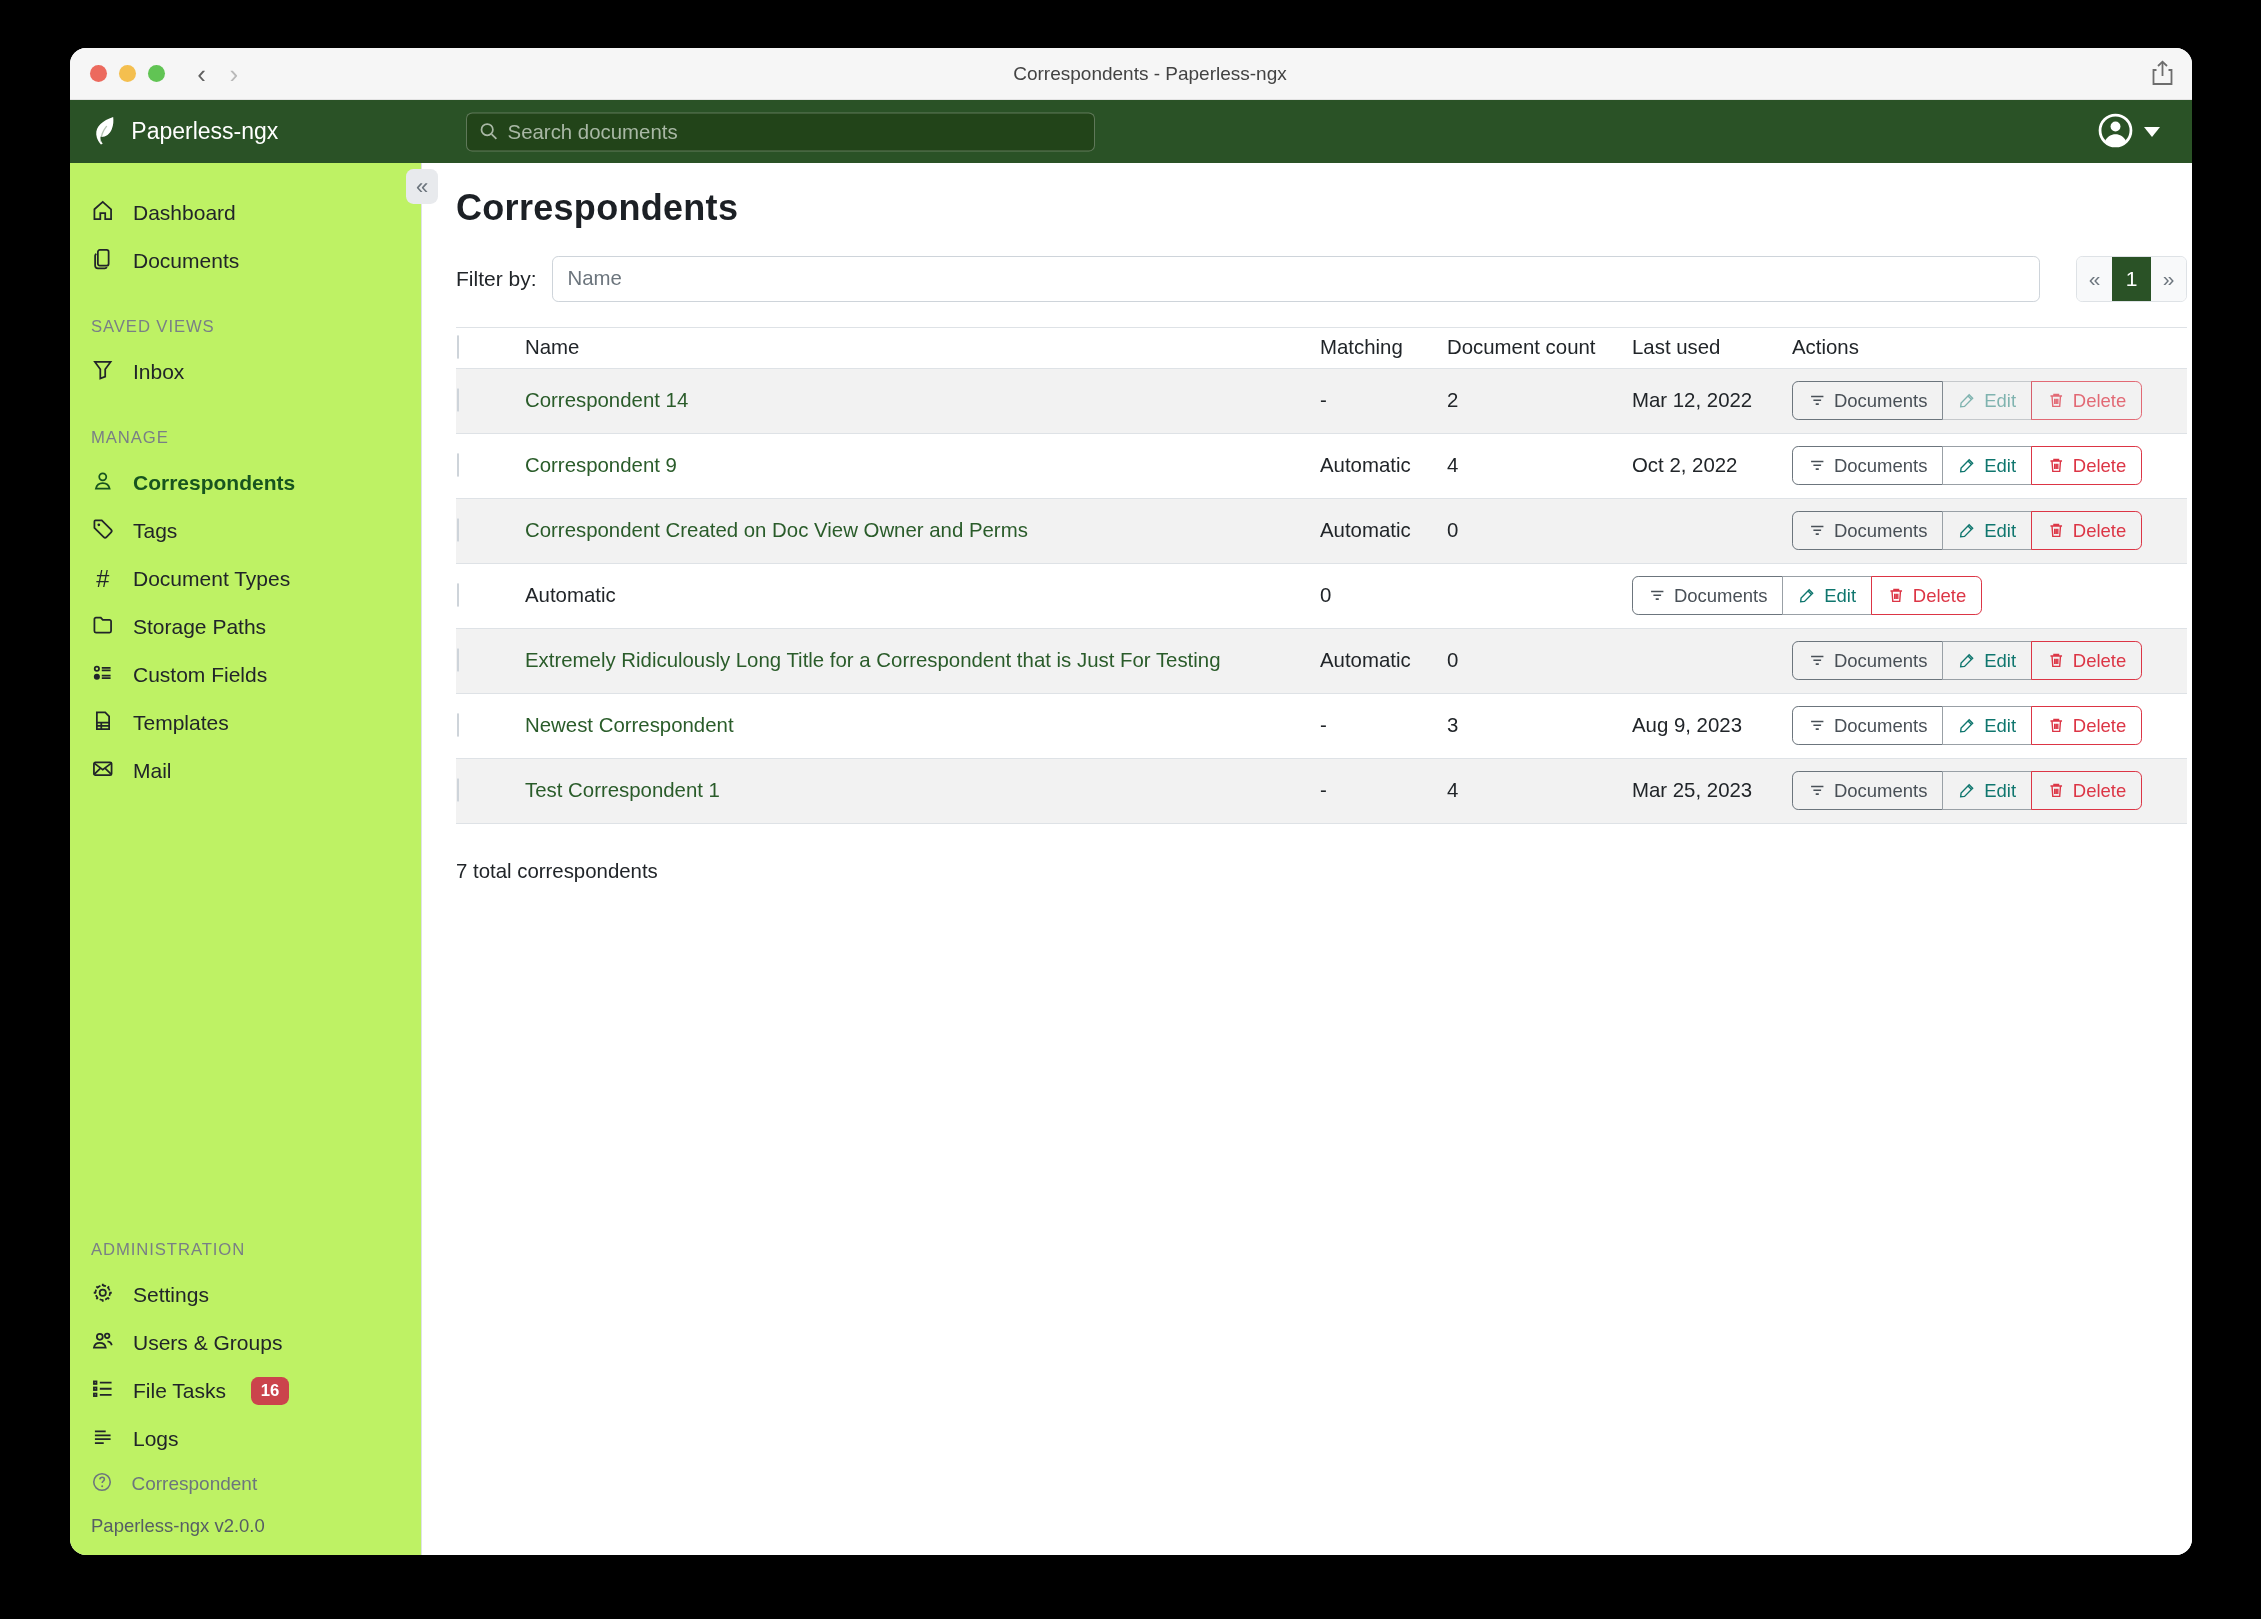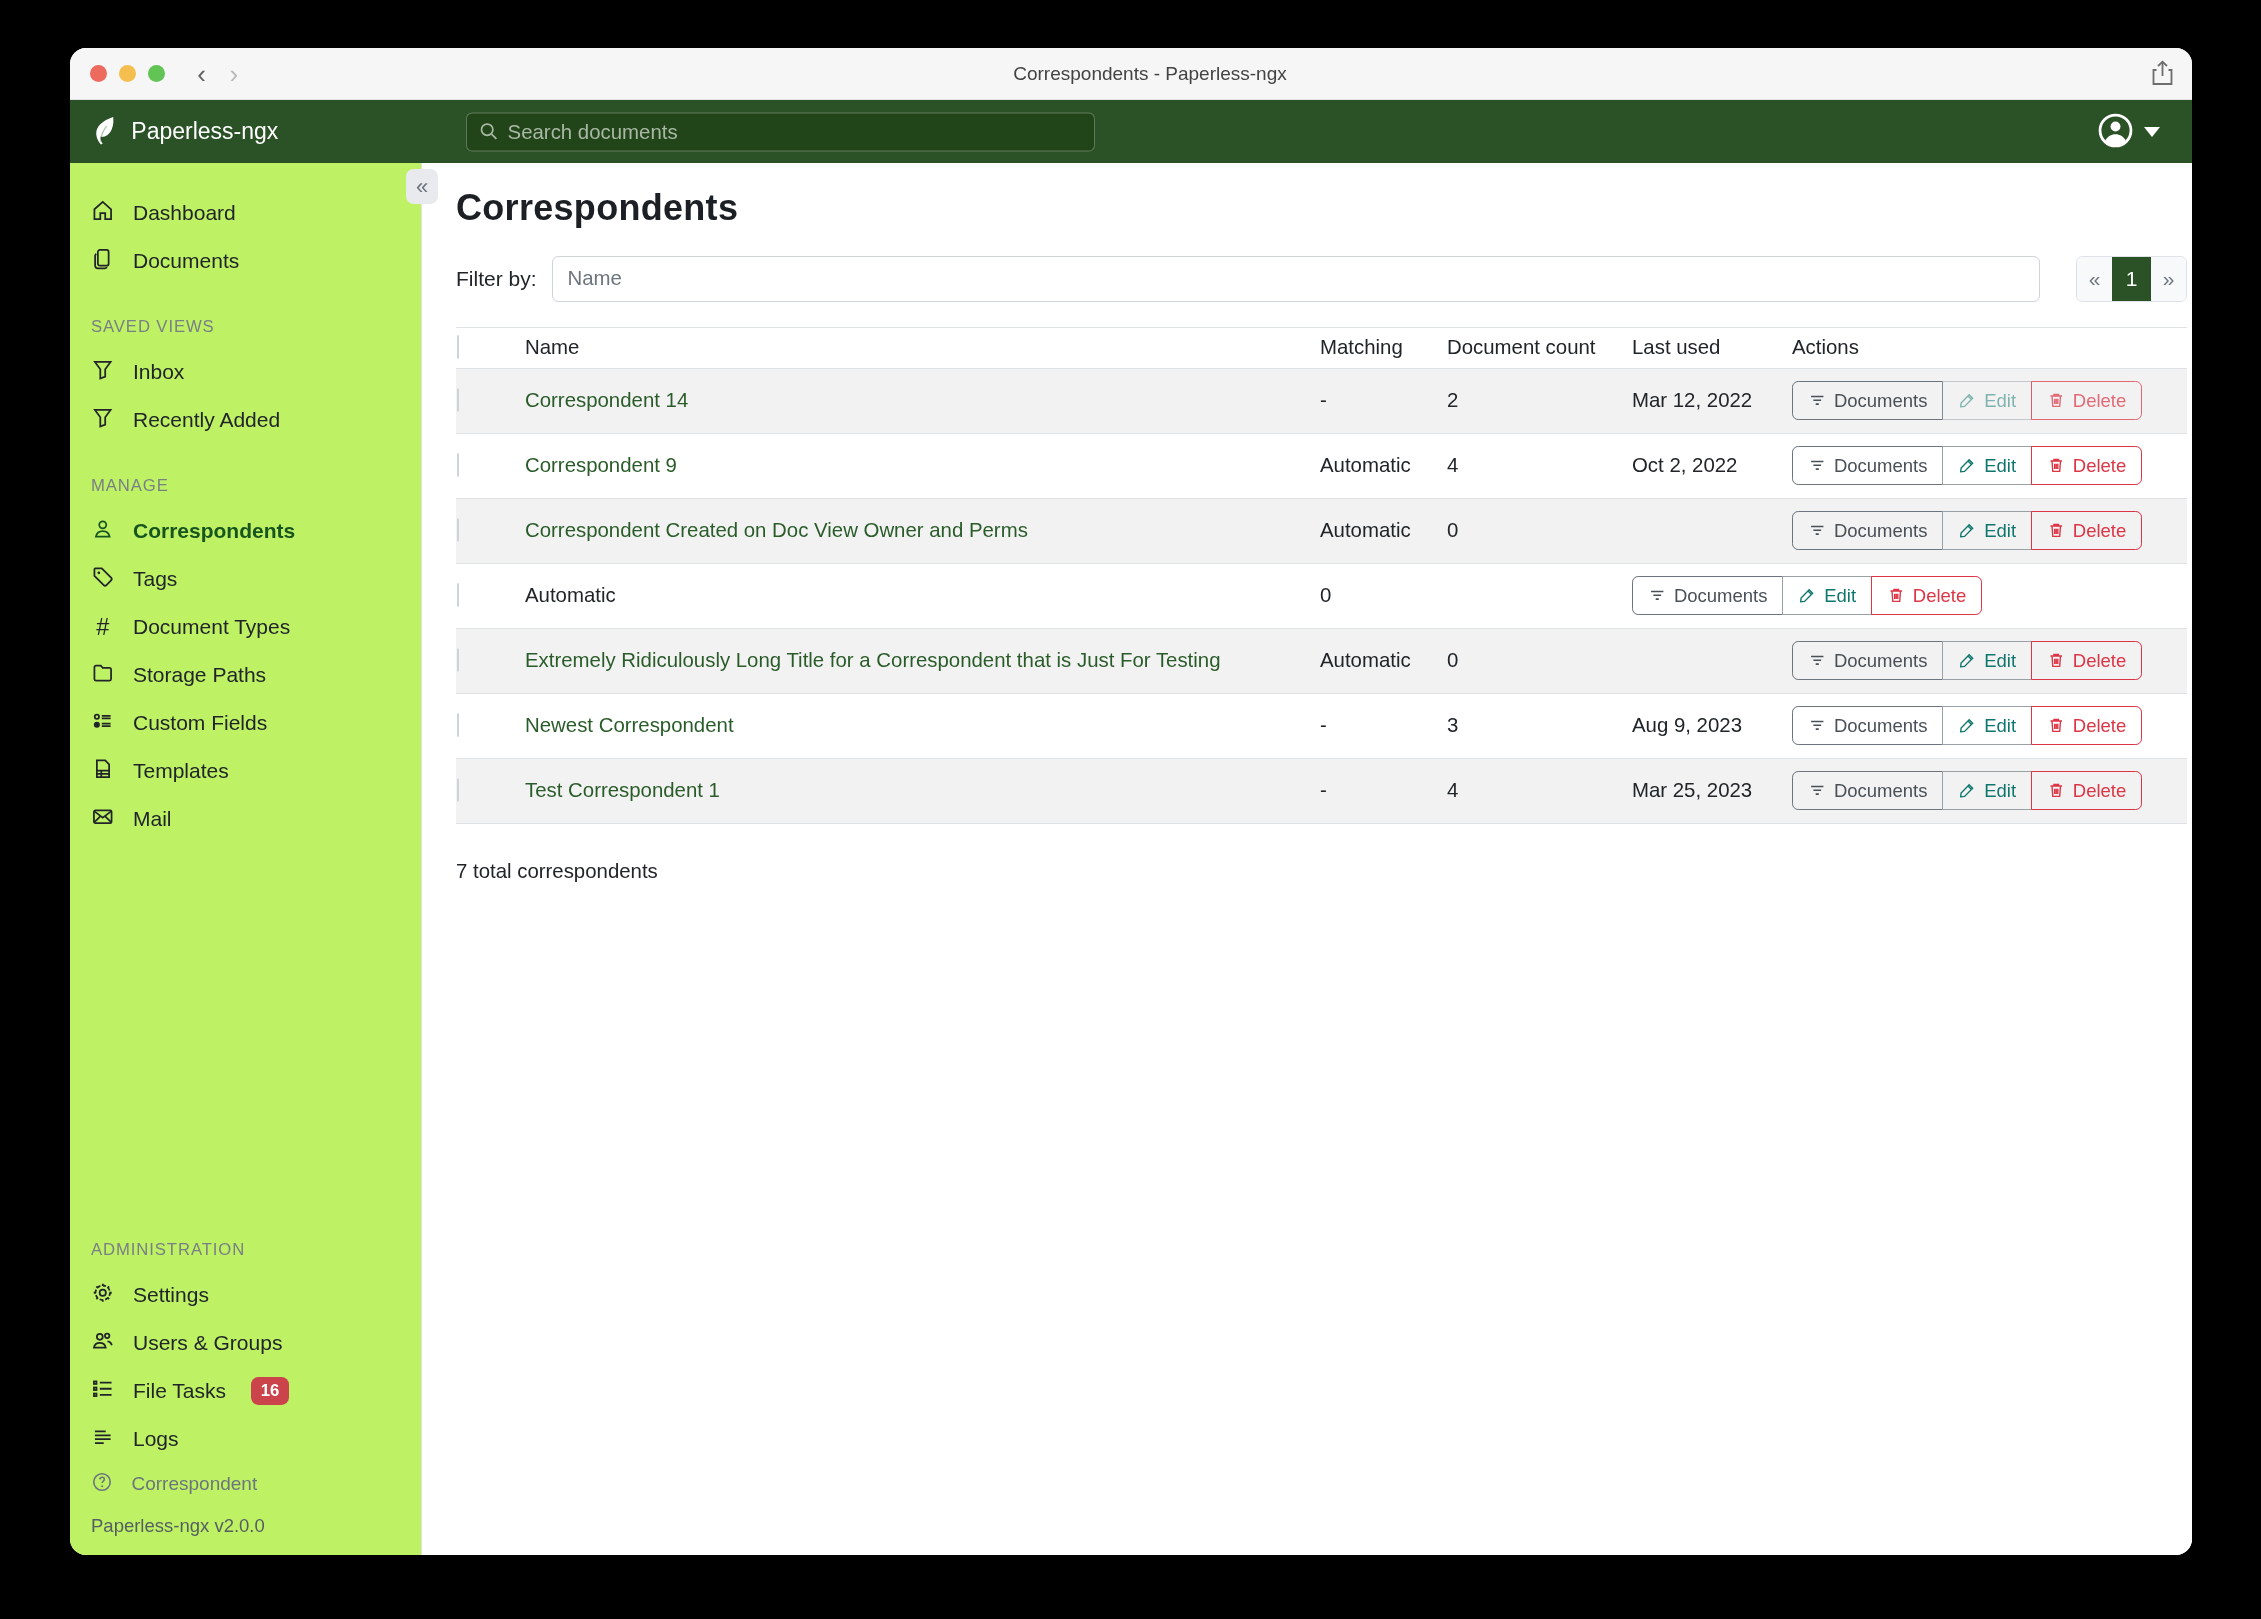--- a/index.html
+++ b/index.html
@@ -177,28 +177,20 @@
 
         <div class="side-header">SAVED VIEWS</div>
         <div class="side-item">
           <span>
             <svg width="23.5" height="23.5" viewBox="0 0 24 24" fill="none" stroke="currentColor" stroke-width="1.8">
               <path d="M4 4 H20 L14.5 11.5 V19 L9.5 21 V11.5 Z"></path>
             </svg>
           </span>
           <span>Inbox</span>
         </div>
-        <div class="side-item">
-          <span>
-            <svg width="23.5" height="23.5" viewBox="0 0 24 24" fill="none" stroke="currentColor" stroke-width="1.8">
-              <path d="M4 4 H20 L14.5 11.5 V19 L9.5 21 V11.5 Z"></path>
-            </svg>
-          </span>
-          <span>Recently Added</span>
-        </div>
 
         <div class="side-header">MANAGE</div>
         <div class="side-item active">
           <span>
             <svg width="23.5" height="23.5" viewBox="0 0 24 24" fill="none" stroke="currentColor" stroke-width="1.8">
               <circle cx="12" cy="8" r="3.6"></circle>
                 <path d="M5 20 C5.8 16.2 8.5 14.4 12 14.4 C15.5 14.4 18.2 16.2 19 20 Z"></path>
             </svg>
           </span>
           <span>Correspondents</span>

